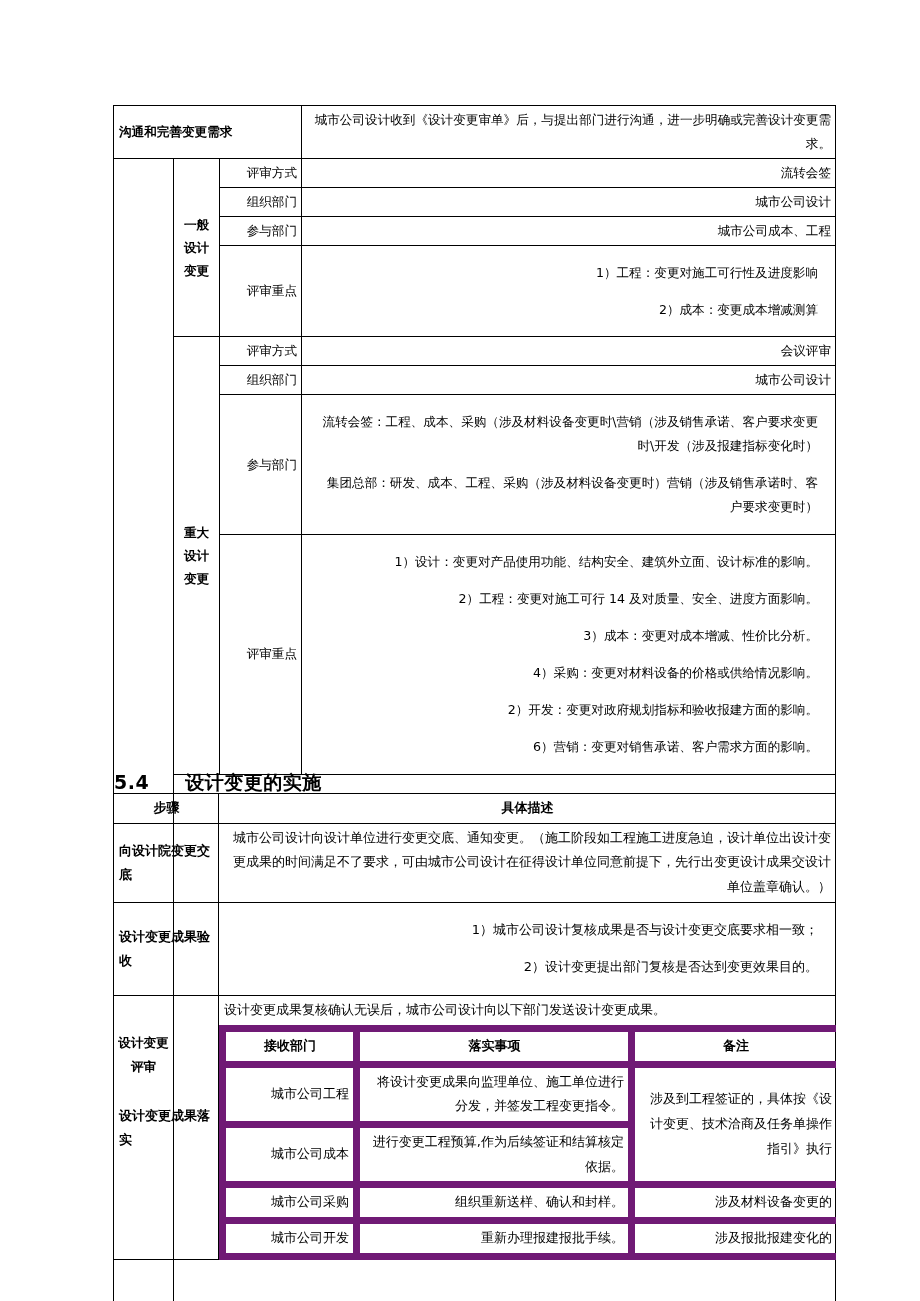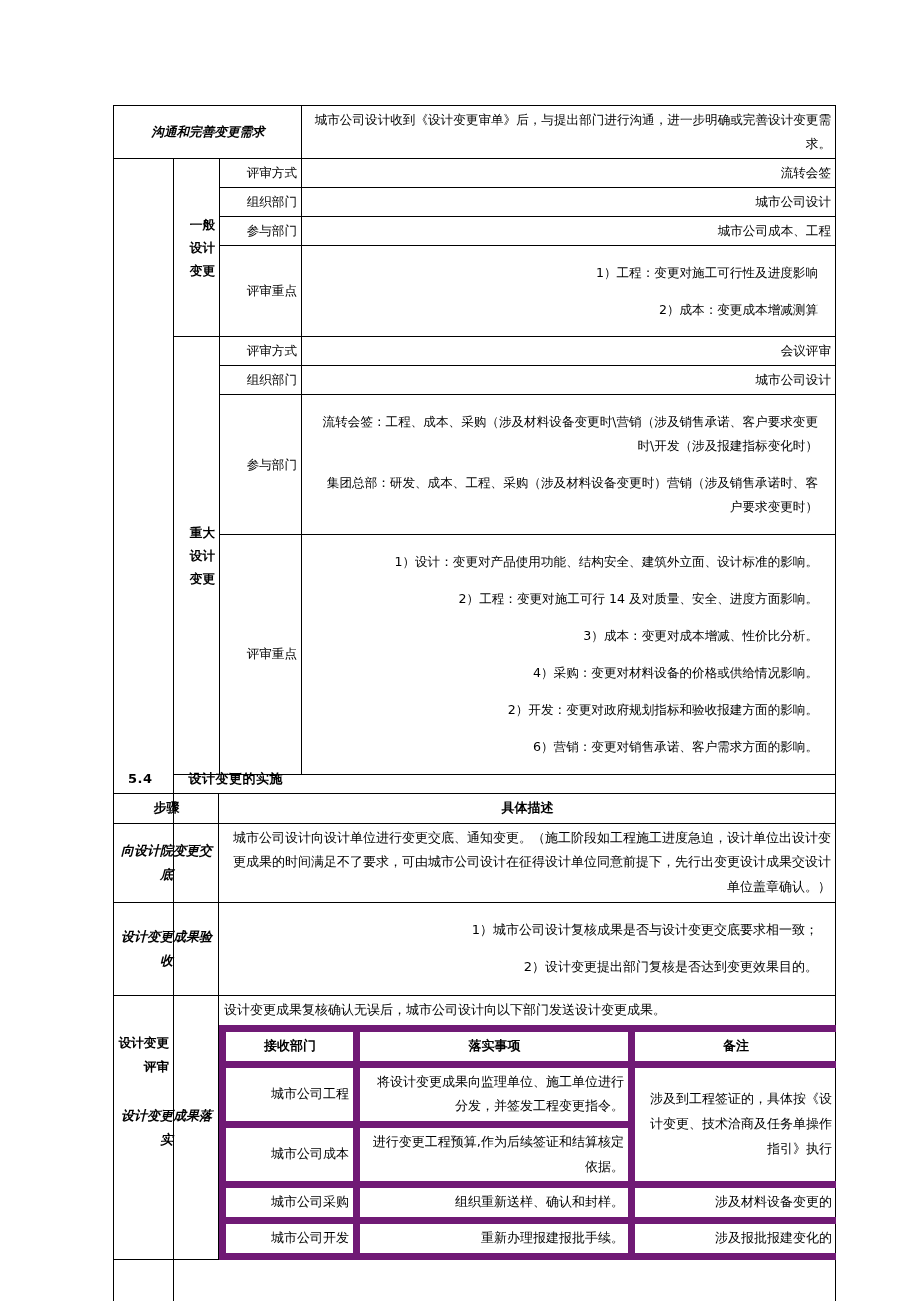--- a/index.html
+++ b/index.html
@@ -20,49 +20,48 @@
     line-height:1.9;
   }
   td,th{
     border:1px solid #000;
     padding:2px 4px 2px 5px;
     vertical-align:middle;
     overflow:hidden;
     word-break:break-all;
   }
   .rowlabel{
-    text-align:center;
+    text-align:left;
     font-weight:bold;
     line-height:1.85;
-    font-style:italic;
   }
   .vlabel{
-    text-align:right;
+    text-align:center;
     font-weight:bold;
     line-height:1.85;
     padding-left:4px;
   }
   .body-cell{text-align:right;}
   .clip{white-space:nowrap;overflow:hidden;}
   .p{margin:13px;}
   .hdr{text-align:center;font-weight:bold;}
 
   
   #tbl1{
     position:absolute;
     left:113px;top:105px;
     width:722px;
   }
   #tbl1 td{font-size:12.6px;}
 
   
   .sec-head{
     position:absolute;
-    left:128px;top:770px;
-    font-size:13px;
+    left:114px;top:770px;
+    font-size:19px;
     font-weight:bold;
     letter-spacing:.5px;
   }
   .sec-head .num{margin-right:36px;}
 
   
   #tbl2{
     position:absolute;
     left:113px;top:793px;
     width:722px;

